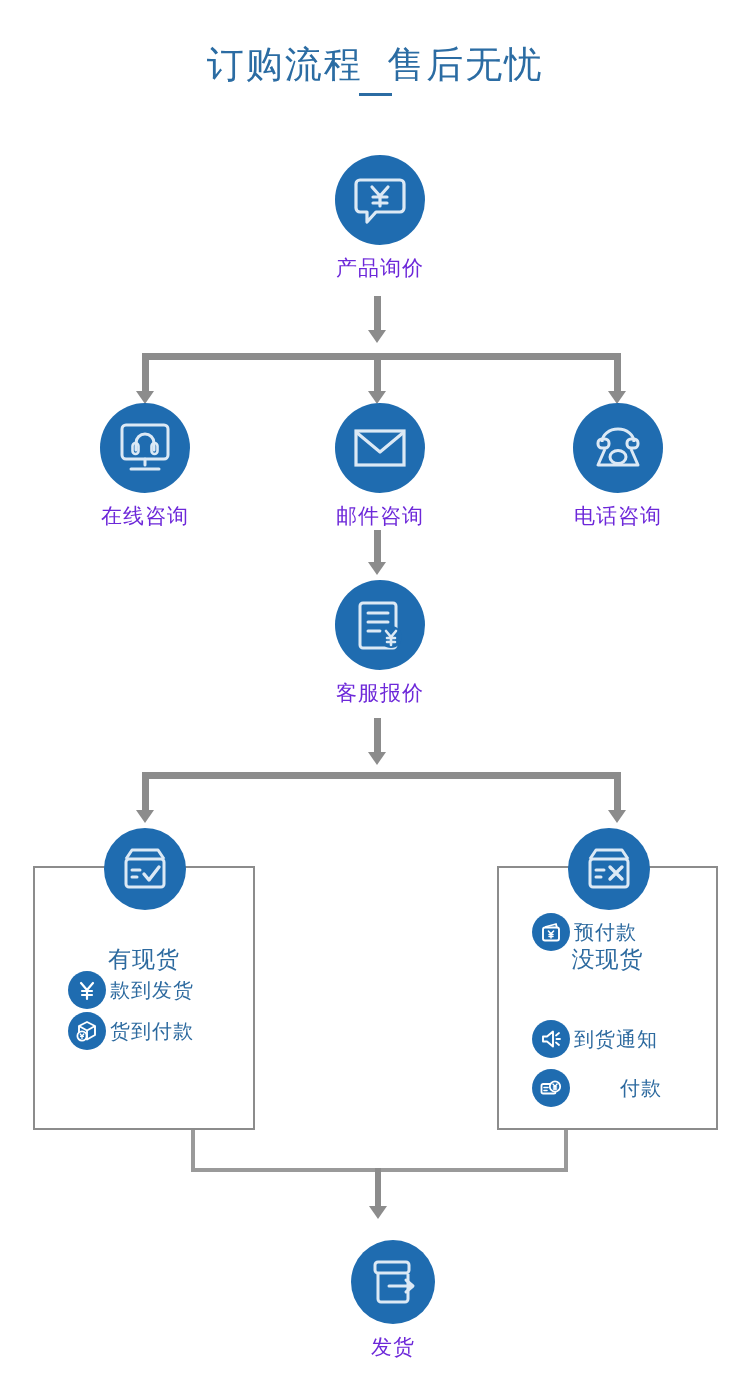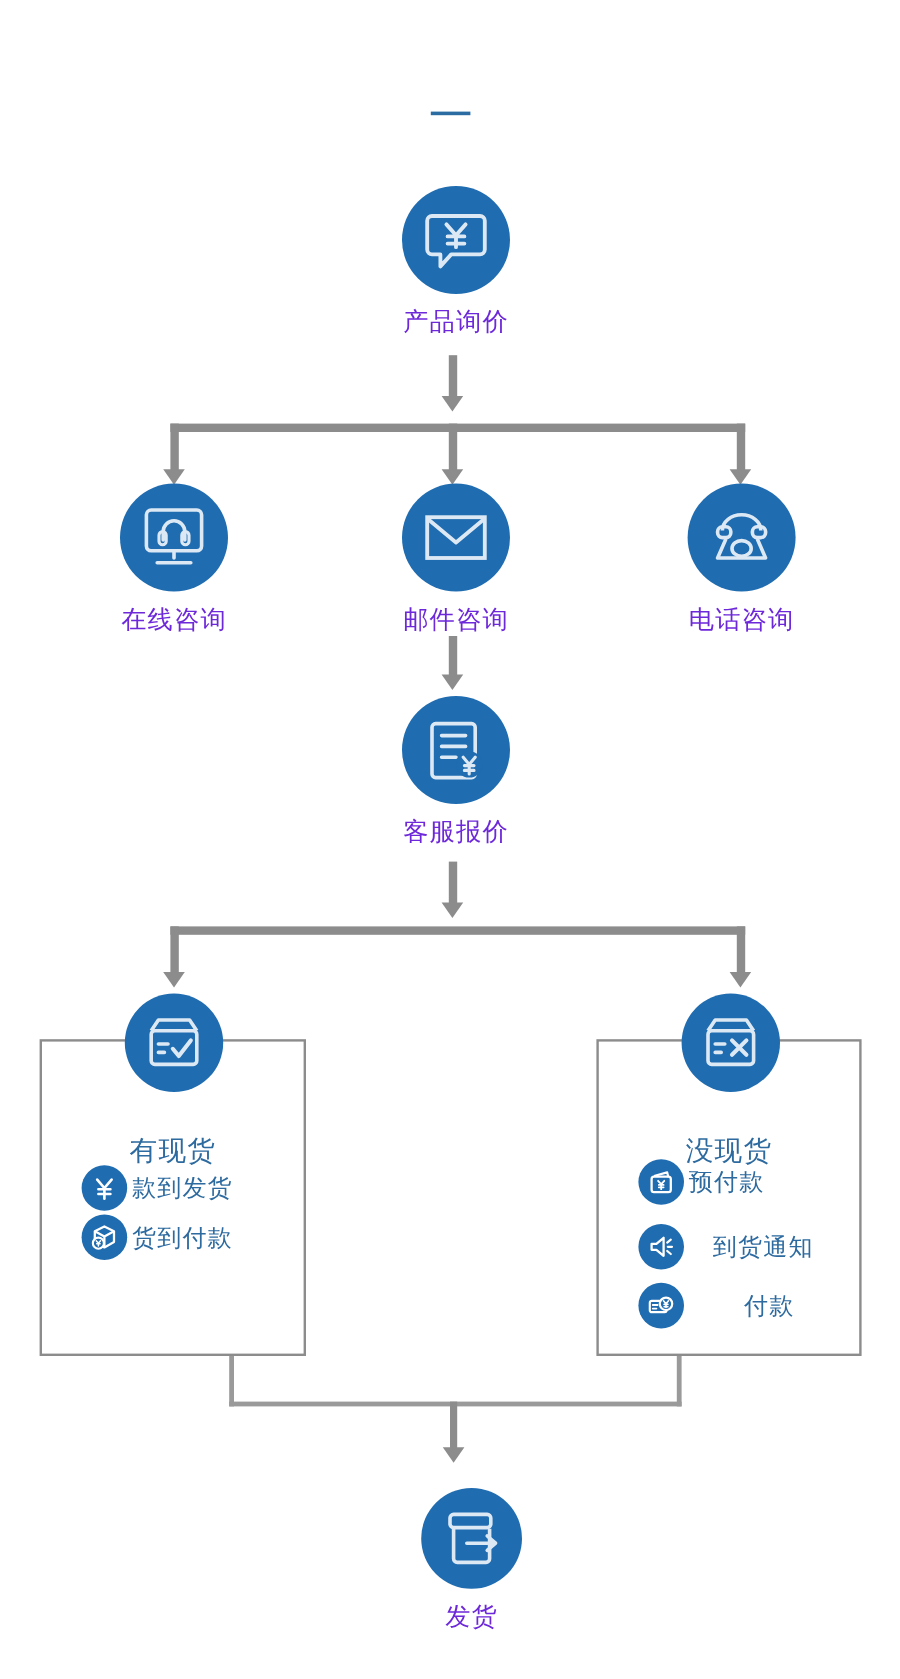--- a/index.html
+++ b/index.html
@@ -118,20 +118,21 @@
     letter-spacing: 1px;
     white-space: nowrap;
   }
   svg { display: block; }
 </style>
 </head>
 <body>
 
 <div id="page">
 
+  <div class="title">订购流程  售后无忧</div>
   <div class="title-rule"></div>
 
   <div class="node" style="left:305px; top:155px; width:150px;">
     <div class="circle" style="width:90px;height:90px;">
       <span>
         <svg width="54" height="50" viewBox="0 0 54 50">
           <path d="M7 5 H47 A4 4 0 0 1 51 9 V33 A4 4 0 0 1 47 37 H23 L14 47 V37 H7 A4 4 0 0 1 3 33 V9 A4 4 0 0 1 7 5 Z" fill="none" stroke="#dce9f5" stroke-width="3.2" stroke-linejoin="round"></path>
           <path d="M19 12 L27 21 L35 12 M20 22 H34 M20 28 H34 M27 21 V31" fill="none" stroke="#dce9f5" stroke-width="3.2" stroke-linecap="round" stroke-linejoin="round"></path>
         </svg>
       </span>
@@ -264,32 +265,32 @@
           <path d="M6 13 L12 4 H38 L44 13" fill="none" stroke="#dce9f5" stroke-width="3" stroke-linejoin="round"></path>
           <rect x="6" y="13" width="38" height="28" rx="3" fill="none" stroke="#dce9f5" stroke-width="3"></rect>
           <path d="M12 24 H20 M12 31 H17" fill="none" stroke="#dce9f5" stroke-width="3" stroke-linecap="round"></path>
           <path d="M26 21 L38 33 M38 21 L26 33" fill="none" stroke="#dce9f5" stroke-width="3.4" stroke-linecap="round"></path>
         </svg>
       </span>
     </div>
   </div>
   <div class="box-head-label" style="left:497px; top:920px; width:221px;">没现货</div>
 
-  <div class="opt-row" style="left:532px; top:966px;justify-content:space-between;">
+  <div class="opt-row" style="left:532px; top:913px;justify-content:space-between;">
     <span class="opt-circle">
       <svg width="24" height="24" viewBox="0 0 24 24">
         <path d="M6 7 L17 4 L18 8" fill="none" stroke="#ffffff" stroke-width="1.8" stroke-linejoin="round"></path>
         <rect x="4" y="7.5" width="16" height="13" rx="2" fill="none" stroke="#ffffff" stroke-width="1.9"></rect>
         <path d="M9.4 11 L12 13.8 L14.6 11 M10 14.4 H14 M10 16.4 H14 M12 13.8 V18" fill="none" stroke="#ffffff" stroke-width="1.5" stroke-linecap="round"></path>
       </svg>
     </span>
     <span class="opt-label">预付款</span>
   </div>
 
-  <div class="opt-row" style="left:532px; top:1020px;gap:20px;">
+  <div class="opt-row" style="left:532px; top:1020px;">
     <span class="opt-circle">
       <svg width="24" height="24" viewBox="0 0 24 24">
         <path d="M4 9.5 H8 L14 4.5 V19.5 L8 14.5 H4 Z" fill="none" stroke="#ffffff" stroke-width="1.9" stroke-linejoin="round"></path>
         <path d="M17 8.5 L20 6 M17.5 12 H21 M17 15.5 L20 18" fill="none" stroke="#ffffff" stroke-width="1.8" stroke-linecap="round"></path>
       </svg>
     </span>
     <span class="opt-label">到货通知</span>
   </div>
 
   <div class="opt-row" style="left:532px; top:1069px;gap:46px;">

